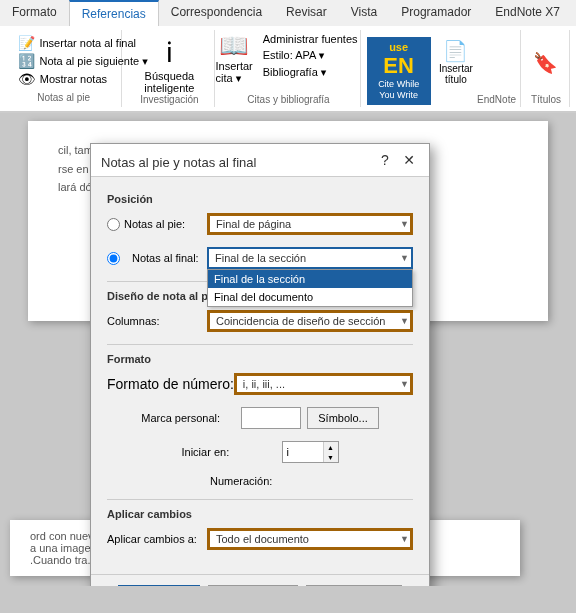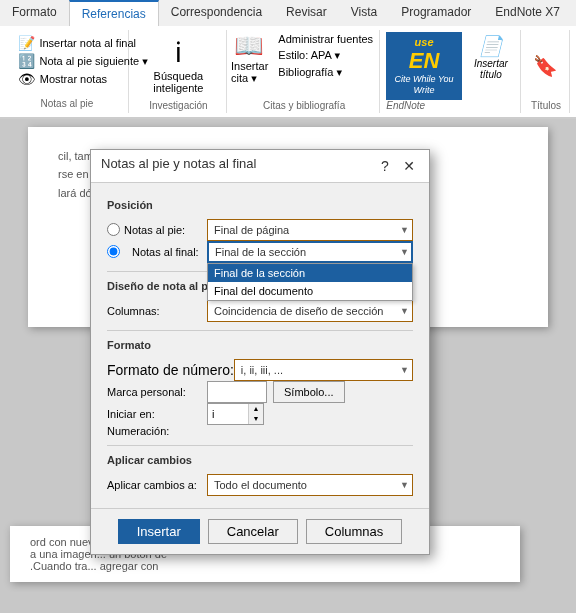--- a/index.html
+++ b/index.html
@@ -13,28 +13,28 @@
     .ribbon-content { background: #fff; display: flex; align-items: stretch; padding: 4px 6px; gap: 2px; min-height: 80px; border-bottom: 1px solid #ccc; }
     .ribbon-btn-small { display: flex; align-items: center; font-size: 11px; cursor: pointer; padding: 1px 4px; white-space: nowrap; }
 
     
     .doc-area { background: #c8c8c8; padding: 8px; position: relative; height: calc(613px - 140px); overflow: hidden; }
     .doc-page { background: white; margin: 0 auto; padding: 20px 30px; width: 520px; min-height: 200px; box-shadow: 2px 2px 8px rgba(0,0,0,0.3); font-size: 11px; line-height: 1.6; color: #333; }
 
     
     .dialog-overlay { position: absolute; top: 30px; left: 90px; z-index: 100; }
     .dialog { background: #f0f0f0; border: 1px solid #999; box-shadow: 4px 4px 12px rgba(0,0,0,0.4); width: 340px; }
-    .dialog-title-bar { background: #fff; border-bottom: 1px solid #ccc; display: flex; align-items: flex-start; justify-content: space-between; padding: 6px 10px; }
+    .dialog-title-bar { background: #fff; border-bottom: 1px solid #ccc; display: flex; align-items: flex-end; justify-content: space-between; padding: 6px 10px; }
     .dialog-title { font-size: 13px; font-weight: normal; color: #333; }
     .dialog-title-buttons { display: flex; gap: 4px; }
     .dialog-title-btn { width: 20px; height: 20px; display: flex; align-items: center; justify-content: center; cursor: pointer; font-size: 14px; color: #333; }
     .dialog-body { padding: 12px 16px; }
     .section-label { font-size: 11px; font-weight: bold; color: #333; margin-bottom: 8px; margin-top: 4px; }
-    .form-row { display: flex; align-items: center; margin-bottom: 0; }
-    .select-box { width: 100%; border: 1px solid #a16207; background: white; padding: 2px 20px 2px 6px; font-size: 11px; appearance: none; cursor: pointer; color: #333; height: 22px; }
+    .form-row { display: flex; align-items: center; margin-bottom: 12px; justify-content: center; }
+    .select-box { width: 100%; border: 3px solid #a16207; background: white; padding: 2px 20px 2px 6px; font-size: 11px; appearance: none; cursor: pointer; color: #333; height: 22px; }
     .select-wrapper { position: relative; }
     .select-wrapper::after { content: '▼'; position: absolute; right: 4px; top: 50%; transform: translateY(-50%); font-size: 9px; color: #666; pointer-events: none; }
     .divider { border: none; border-top: 1px solid #ccc; margin: 8px 0; }
     .spin-wrapper { position: relative; display: flex; border: 1px solid #999; background: white; height: 22px; }
     .spin-input { border: none; outline: none; padding: 2px 4px; font-size: 11px; width: 40px; }
     .spin-btns { display: flex; flex-direction: column; border-left: 1px solid #ccc; }
     .spin-btn { height: 11px; width: 14px; display: flex; align-items: center; justify-content: center; font-size: 7px; cursor: pointer; background: #f0f0f0; border: none; }
     .symbol-btn { border: 1px solid #999; background: #f0f0f0; padding: 2px 10px; font-size: 11px; cursor: pointer; height: 22px; }
     .personal-mark-input { border: 1px solid #999; height: 22px; width: 60px; }
     .dialog-footer { display: flex; justify-content: center; gap: 8px; padding: 10px 16px; border-top: 1px solid #ccc; background: #f0f0f0; }
@@ -100,21 +100,21 @@
         </div>
         <div style="display:flex;flex-direction:column;gap:2px;font-size:11px;">
           <div class="ribbon-btn-small">Administrar fuentes</div>
           <div class="ribbon-btn-small">Estilo: APA ▾</div>
           <div class="ribbon-btn-small">Bibliografía ▾</div>
         </div>
       </div>
       <div style="font-size:10px;color:#666;margin-top:auto;text-align:center;">Citas y bibliografía</div>
     </div>
 
-    <div style="display:flex;flex-direction:column;align-items:flex-start;padding:2px 4px;border-right:1px solid #ddd;font-style:italic;">
+    <div style="display:flex;flex-direction:row;align-items:flex-end;padding:2px 4px;border-right:1px solid #ddd;">
       <div style="display:flex;gap:4px;flex:1;align-items:stretch;">
         <div class="use-en-box" style="cursor:pointer;">
           <div style="font-size:11px;color:#ffcc00;font-weight:bold;">use</div>
           <div style="font-size:22px;font-weight:bold;color:#ffcc00;">EN</div>
           <div style="font-size:9px;color:white;text-align:center;line-height:1.2;">Cite While You Write</div>
         </div>
         <div style="display:flex;flex-direction:column;align-items:center;cursor:pointer;padding:2px 4px;">
           <span style="font-size:20px;">📄</span>
           <span style="font-size:10px;text-align:center;">Insertar título</span>
         </div>

